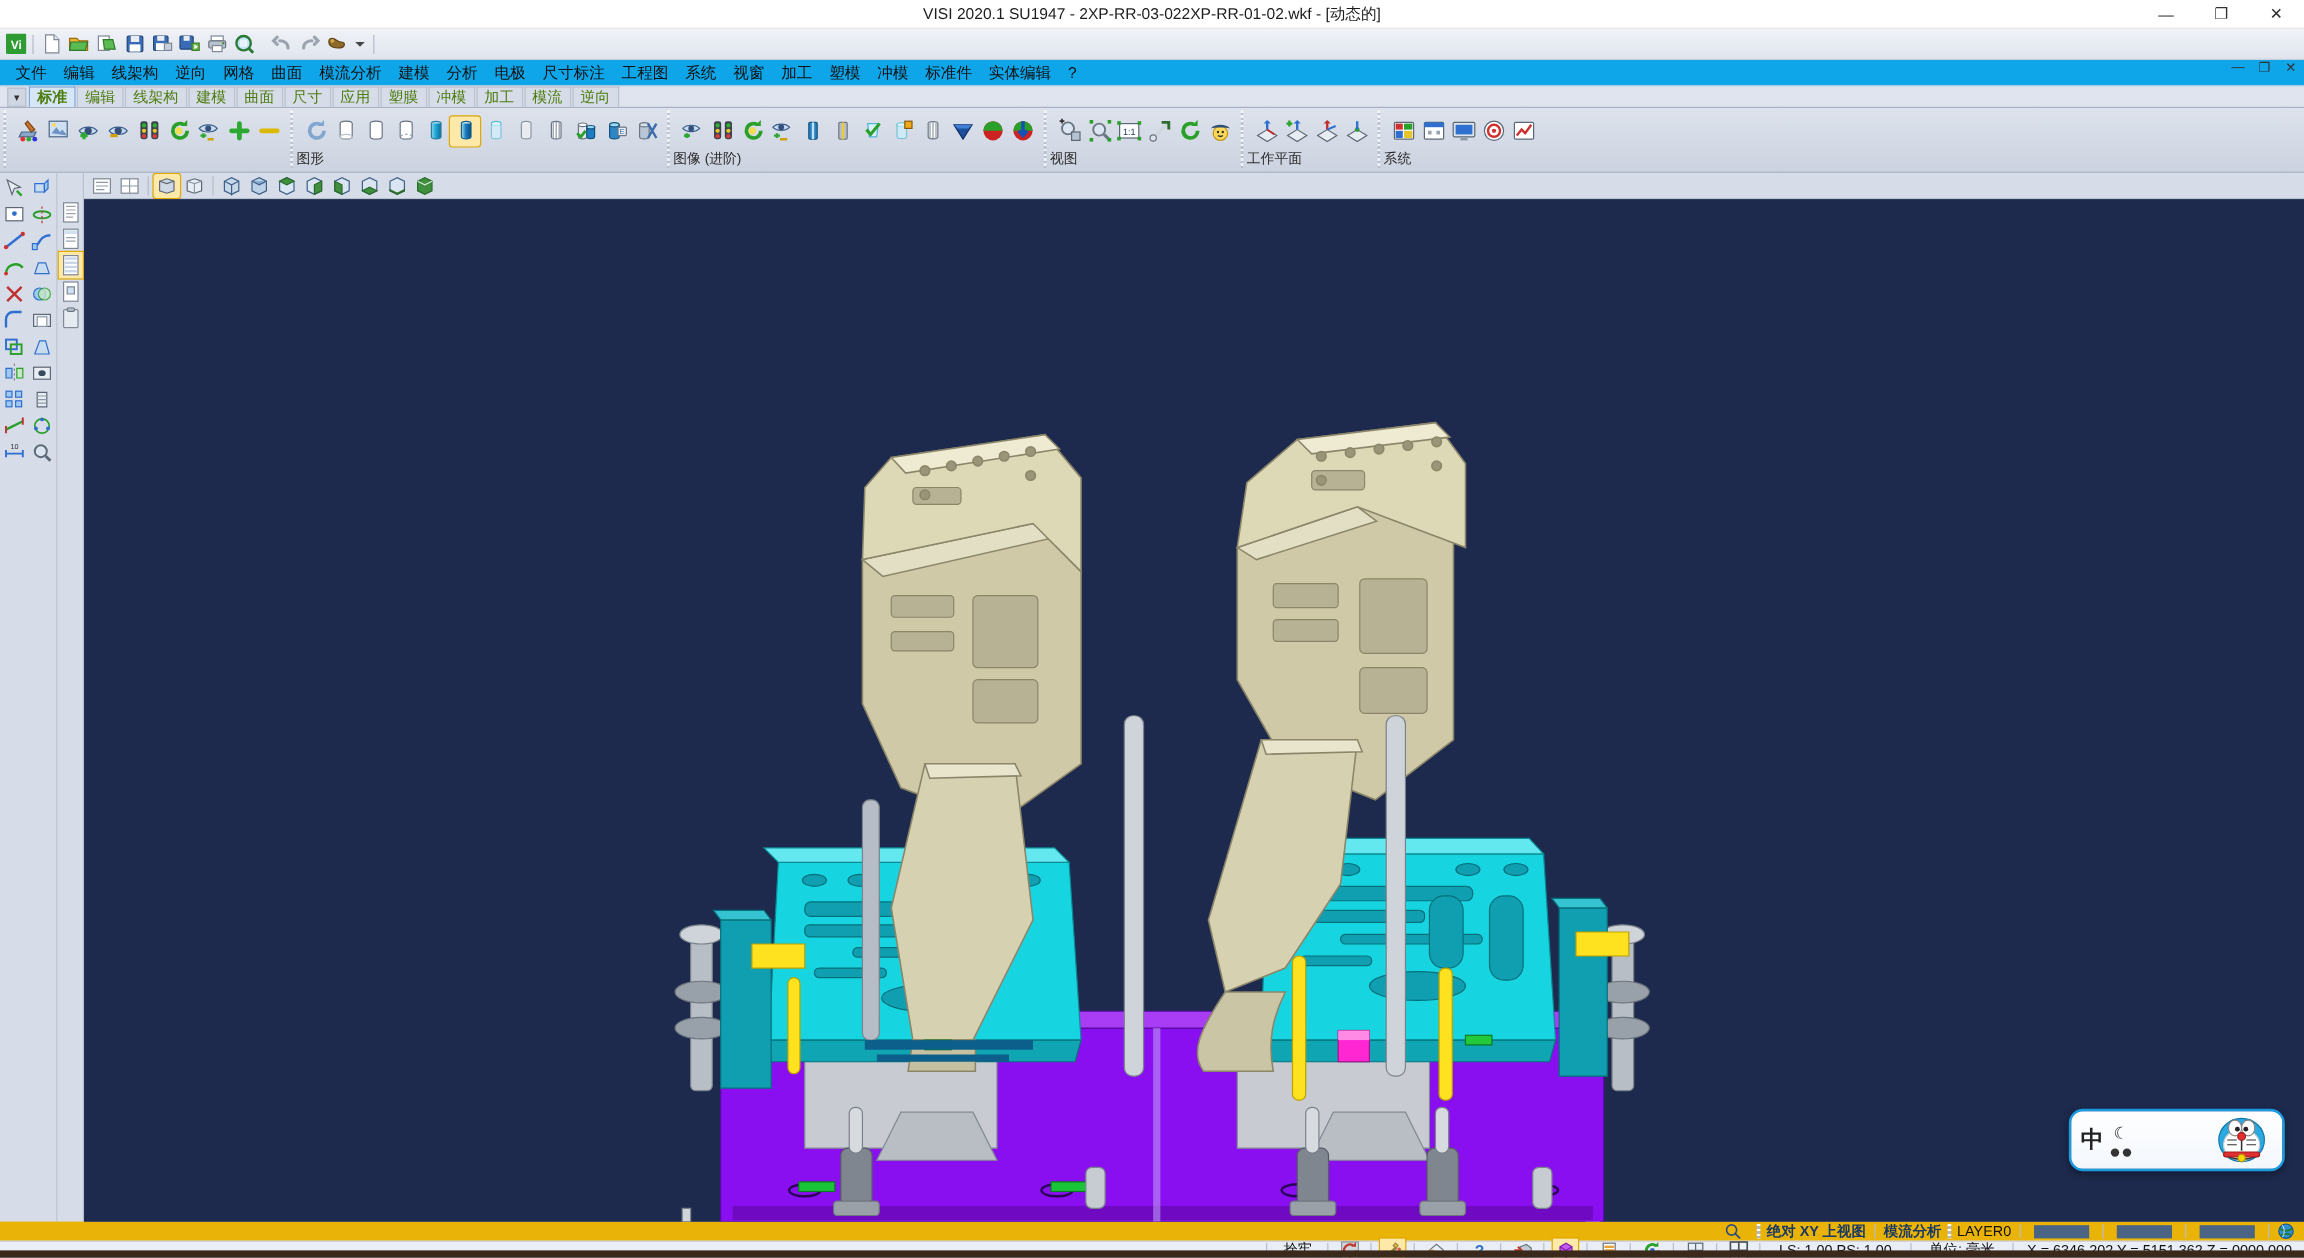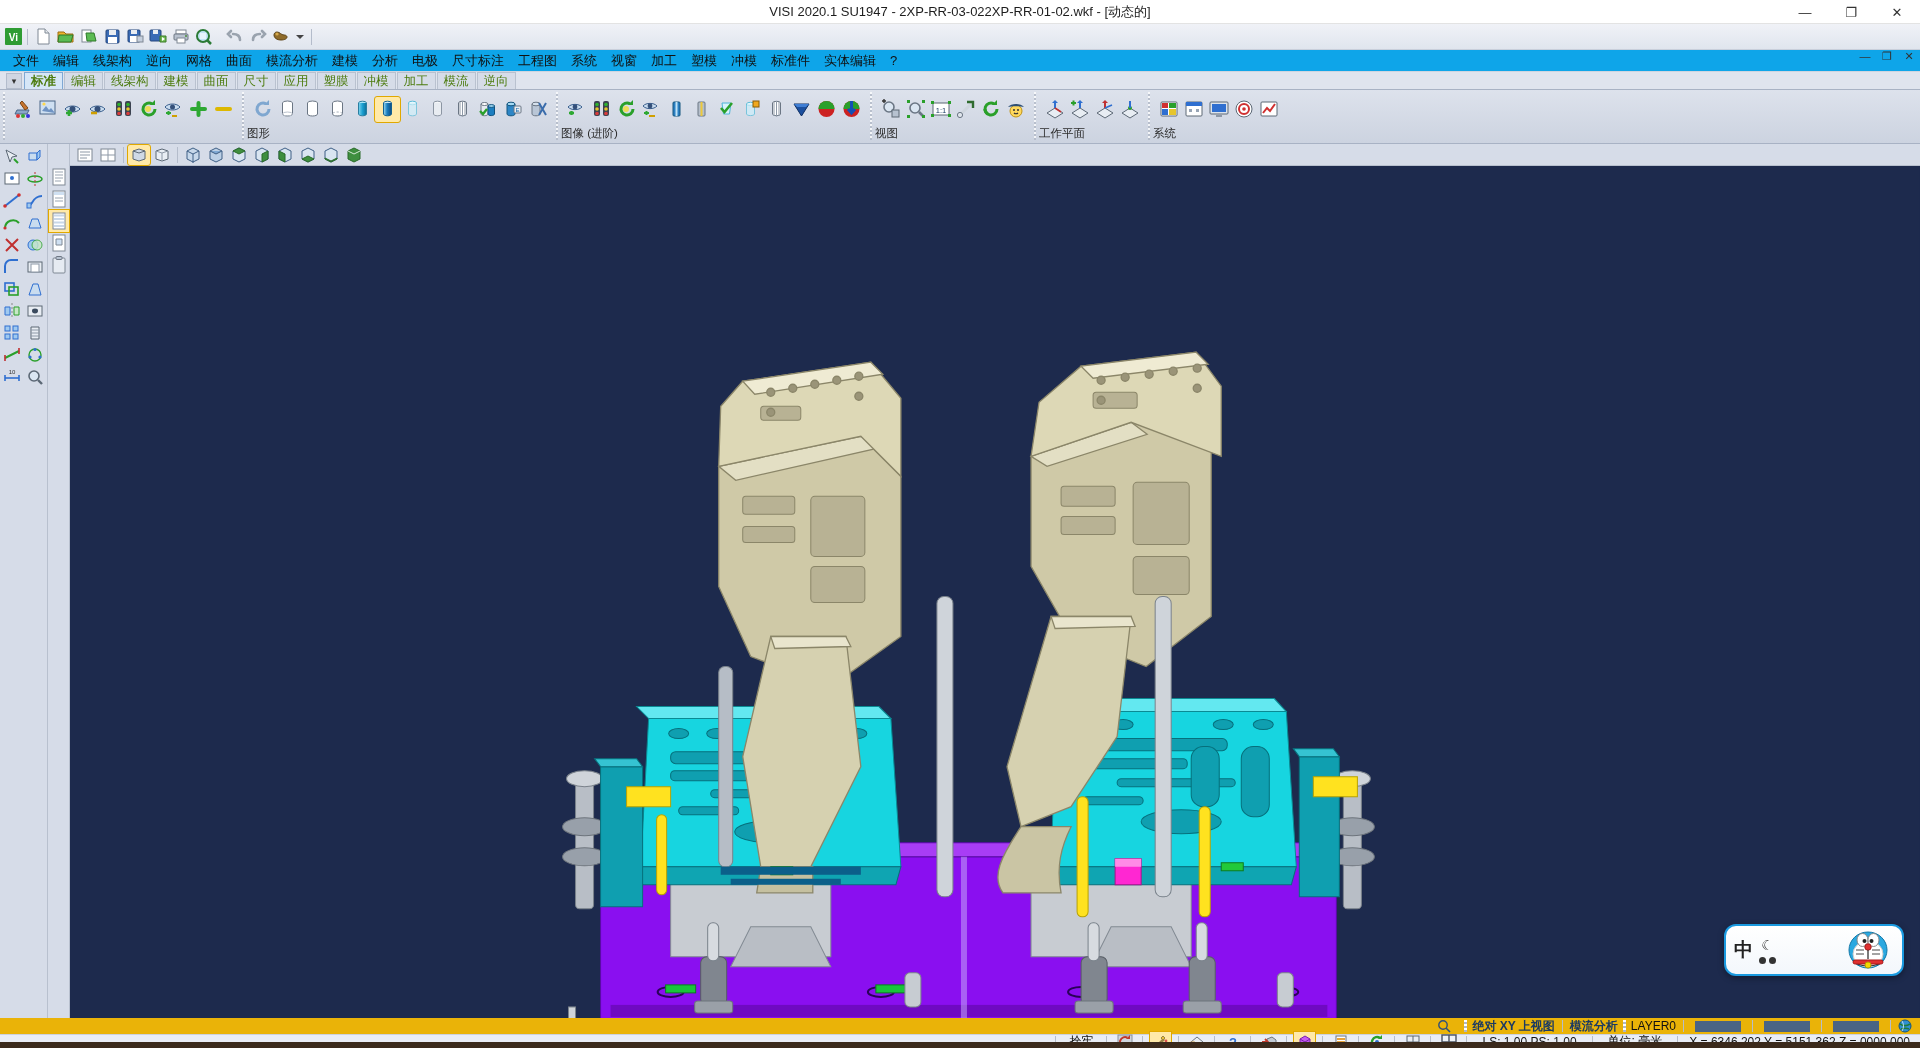--- a/index.html
+++ b/index.html
@@ -65,21 +65,21 @@
   
   #ribbon{
     height:54px; background:linear-gradient(#dde2ec,#ccd3e0);
     display:flex; align-items:flex-start; border-bottom:1px solid #a8b2c4;
     position:relative;
   }
   .rgroup{ display:flex; flex-direction:column; height:54px; position:relative;}
   .ricons{ display:flex; align-items:center; height:36px; padding:2px 3px 0 3px; }
   .rlabel{ font-size:11.5px; color:#2b2b2b; line-height:14px;
            height:14px; }
-  .ricon{ width:25px;height:25px;display:flex;align-items:center;justify-content:center;
+  .ricon{ width:25px;height:25px;display:flex;align-items:center;justify-content:flex-end;
           border-radius:2px; position:relative;}
   .ricon.sel{ background:#ffe9a8; outline:1px solid #e0a800;}
   .gsep{
      width:2px; height:48px; margin:2px 3px 0 3px;
      background:repeating-linear-gradient(#fff 0 2px,#aeb6c4 2px 4px);
      opacity:.75;
   }
 
   
   #main{ display:flex; height:calc(1048px - 24px - 26px - 22px - 18px - 54px - 30px); }

